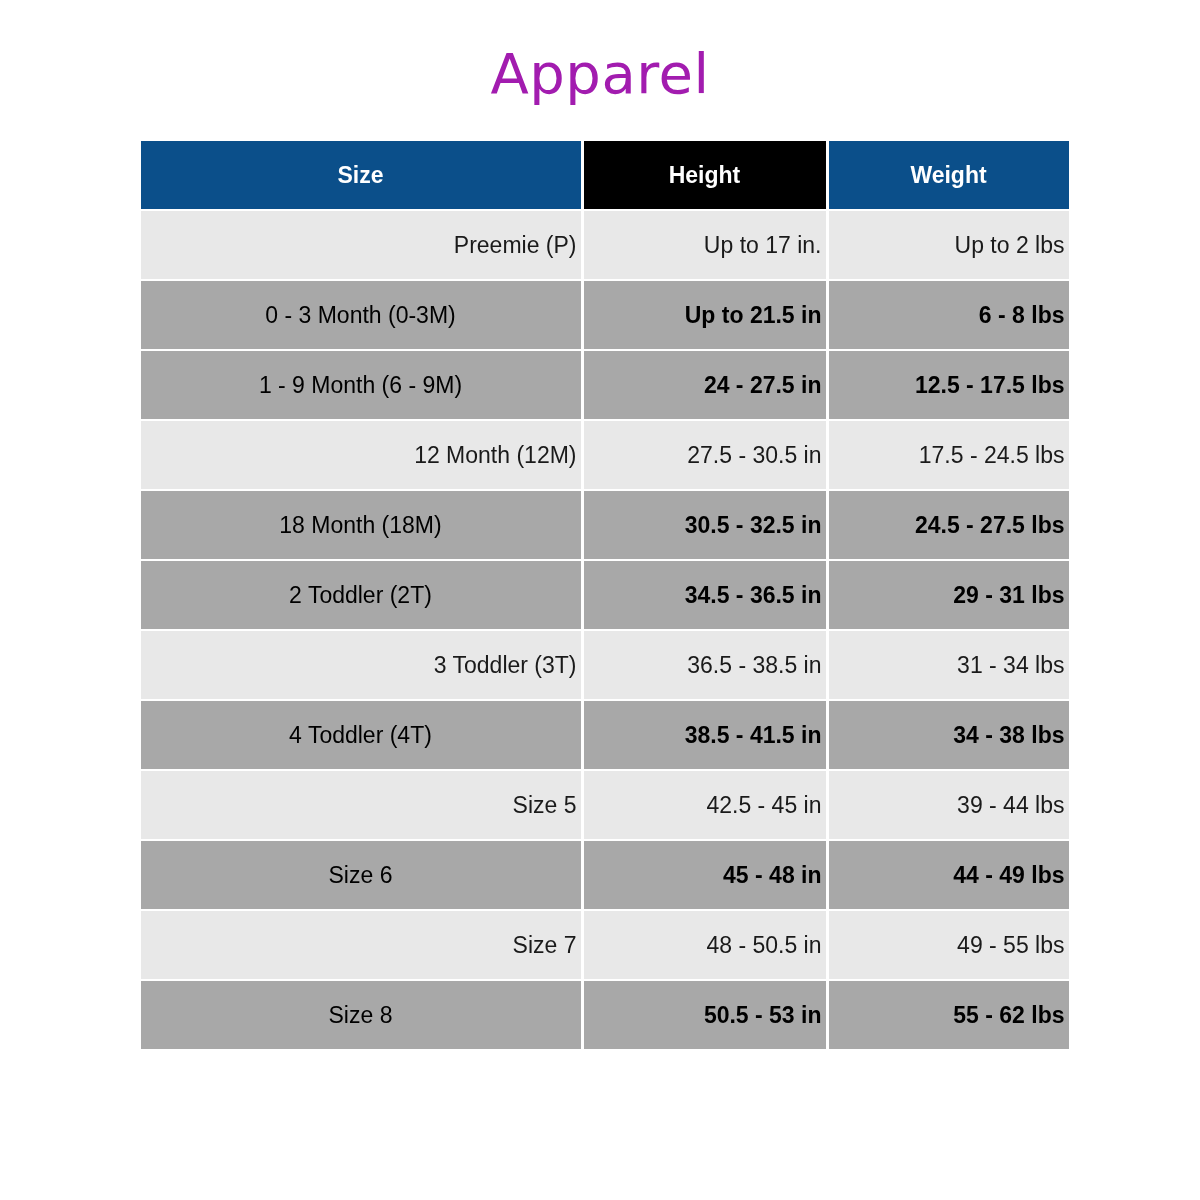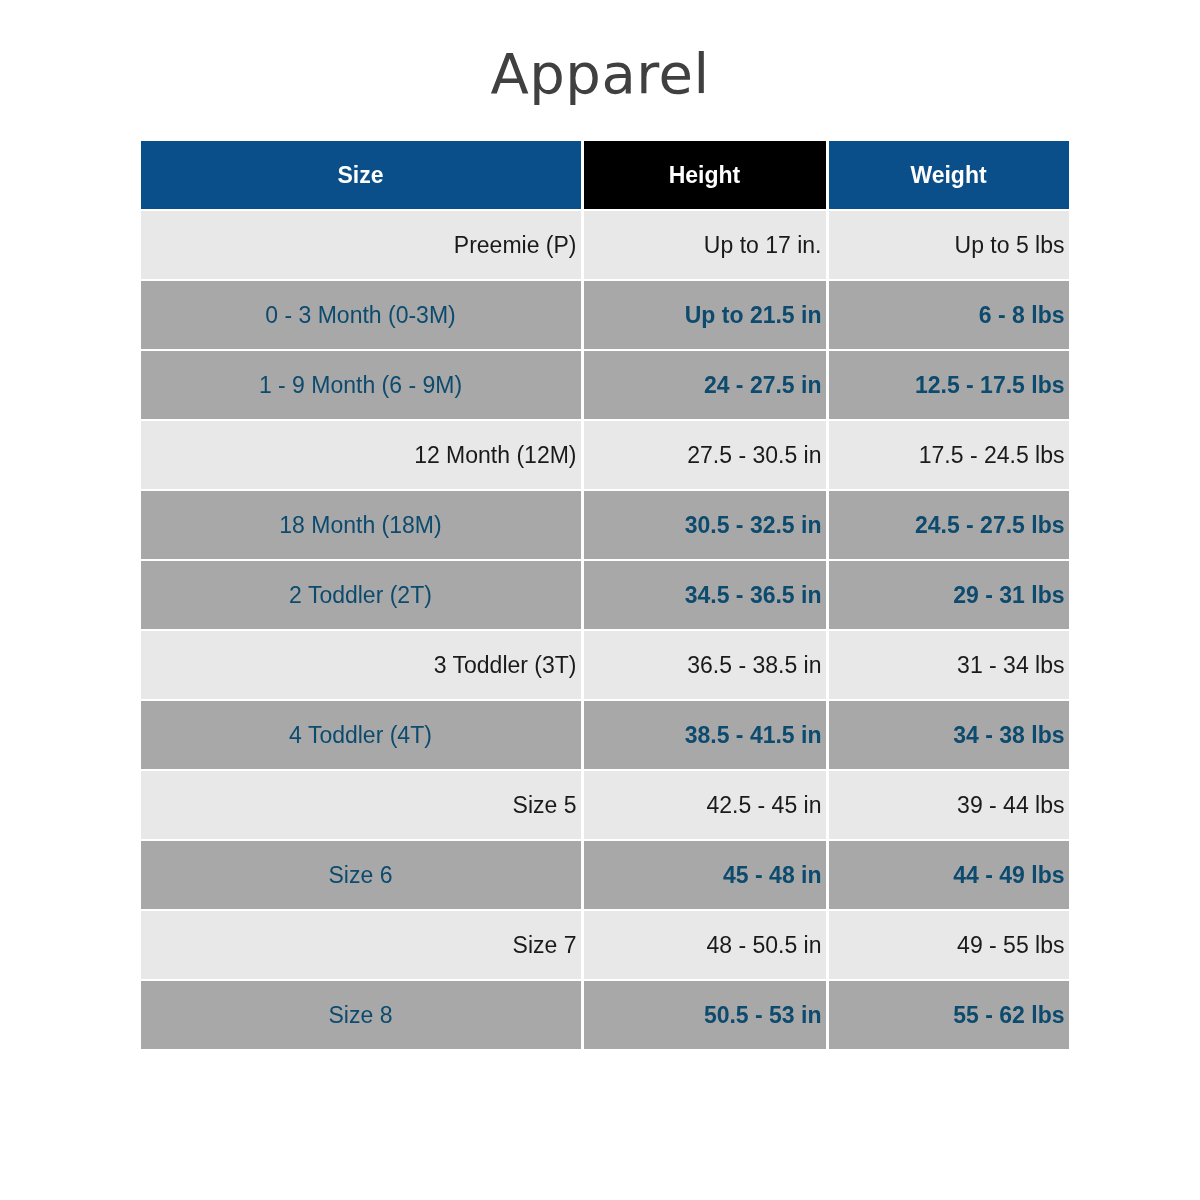--- a/index.html
+++ b/index.html
@@ -15,21 +15,21 @@
   }
   .page {
     width: 1200px;
     height: 1200px;
     position: relative;
     background: #ffffff;
     box-sizing: border-box;
   }
   .title {
     text-align: center;
-    color: #404040;
+    color: #a21caf;
     font-size: 56px;
     font-weight: 400;
     letter-spacing: 0.5px;
     font-family: "DejaVu Sans", sans-serif;
     padding-top: 8px;
     line-height: 1.0;
   }
   .table-wrap {
     margin: 32px auto 0 auto;
     width: 925px;
@@ -57,21 +57,21 @@
     color: #ffffff;
     font-weight: bold;
     font-size: 25px;
     height: 60px;
   }
   th.head-size { background: #0b4f8a; }
   th.head-height { background: #000000; }
   th.head-weight { background: #0b4f8a; }
 
   tr.row-light td { background: #e8e8e8; color: #1a1a1a; text-align: right; }
-  tr.row-dark td { background: #a8a8a8; color: #0c4a6e; }
+  tr.row-dark td { background: #a8a8a8; color: #000000; }
 
   td.cell-size { font-weight: 400; }
   td.cell-height { font-weight: 400; }
   td.cell-weight { font-weight: 400; }
 
   tr.row-dark td.cell-weight,
   tr.row-dark td.cell-height { font-weight: 600; text-align: right; }
 </style>
 </head>
 <body>
@@ -91,21 +91,21 @@
         <tr>
           <th class="head head-size">Size</th>
           <th class="head head-height">Height</th>
           <th class="head head-weight">Weight</th>
         </tr>
       </thead>
       <tbody>
         <tr class="row-light">
           <td class="cell-size">Preemie (P)</td>
           <td class="cell-height">Up to 17 in.</td>
-          <td class="cell-weight">Up to 5 lbs</td>
+          <td class="cell-weight">Up to 2 lbs</td>
         </tr>
         <tr class="row-dark">
           <td class="cell-size">0 - 3 Month (0-3M)</td>
           <td class="cell-height">Up to 21.5 in</td>
           <td class="cell-weight">6 - 8 lbs</td>
         </tr>
         <tr class="row-dark">
           <td class="cell-size">1 - 9 Month (6 - 9M)</td>
           <td class="cell-height">24 - 27.5 in</td>
           <td class="cell-weight">12.5 - 17.5 lbs</td>

